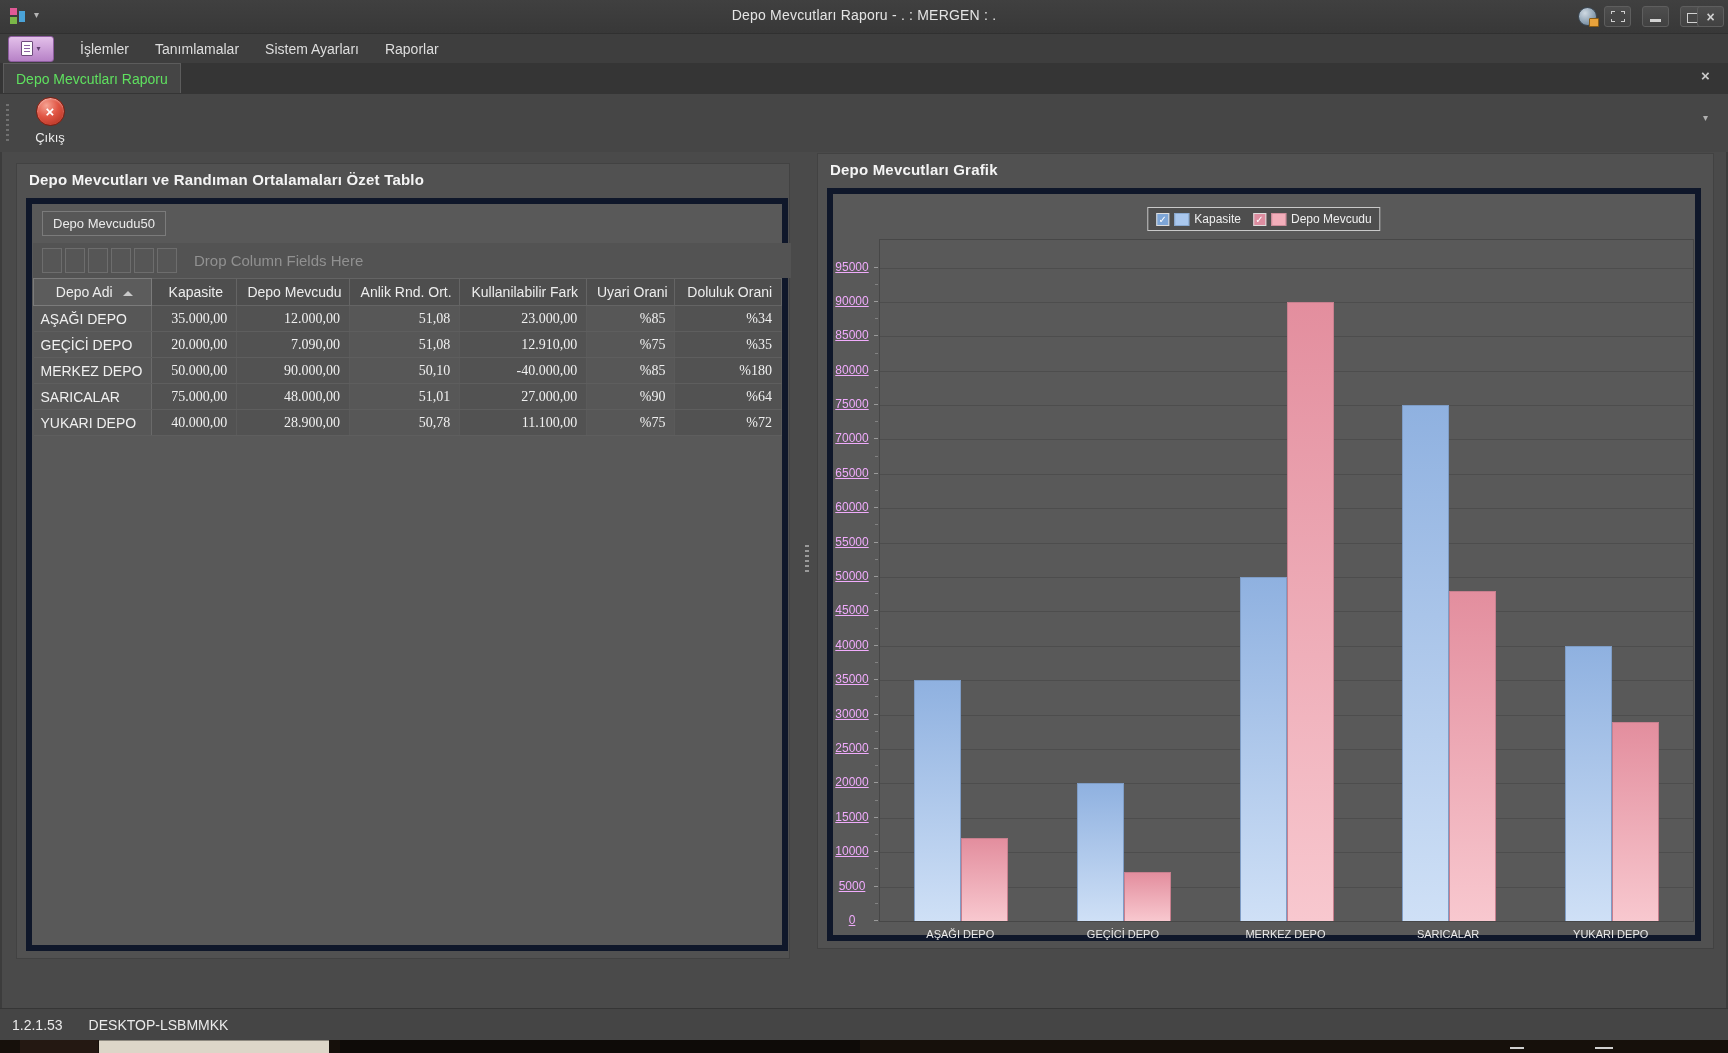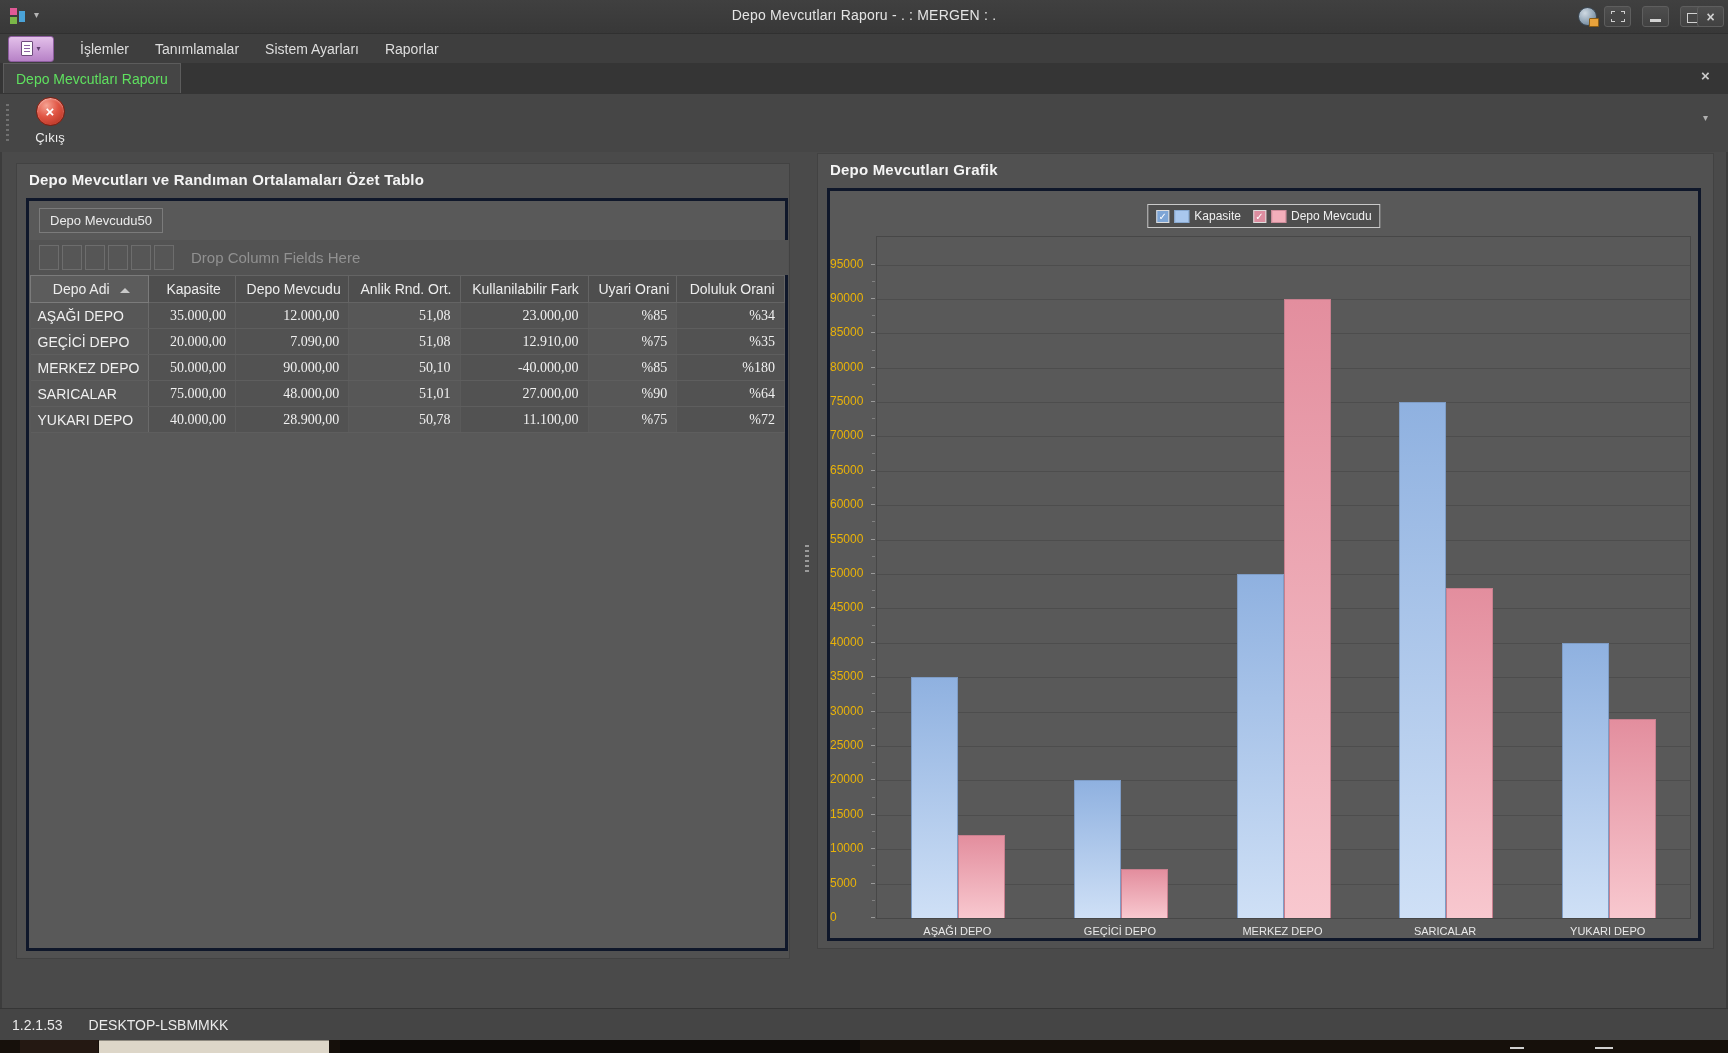--- a/index.html
+++ b/index.html
@@ -50,21 +50,21 @@
   .exit-ico{width:27px;height:27px;border-radius:50%;background:radial-gradient(circle at 35% 28%,#f6a393,#e05443 45%,#aa2c1c);
     border:1px solid #7e1d10;color:#fff;font-weight:bold;font-size:15px;display:flex;align-items:center;justify-content:center;box-shadow:inset 0 1px 2px rgba(255,255,255,.5);}
   .exit-label{margin-top:4px;color:#ececec;font-size:13px;}
   .toolbar-caret{left:1703px;top:18px;color:#b0b0b0;font-size:10px;font-family:"DejaVu Sans",sans-serif;}
   
   .content{left:0;top:152px;width:1728px;height:856px;background:#4a4a4a;border-left:2px solid #3c3c3c;border-right:2px solid #3c3c3c;box-sizing:border-box;}
   .panel{background:#515151;border:1px solid #424242;box-sizing:border-box;}
   .panel-left{left:16px;top:163px;width:774px;height:796px;}
   .panel-right{left:817px;top:153px;width:897px;height:796px;}
   .panel-title{position:absolute;left:12px;top:7px;color:#f4f4f4;font-size:15px;font-weight:bold;letter-spacing:.2px;}
-  .groupbox{position:absolute;background:#595959;border:3px solid #0f172a;box-sizing:border-box;}
+  .groupbox{position:absolute;background:#595959;border:6px solid #0f172a;box-sizing:border-box;}
   .box-table{left:9px;top:34px;width:762px;height:753px;}
   .box-chart{left:9px;top:34px;width:874px;height:753px;}
   
   .chip{position:absolute;left:10px;top:7px;height:25px;background:#575757;border:1px solid #7b7b7b;box-sizing:border-box;
     color:#ebebeb;font-size:13px;display:flex;align-items:center;padding:0 10px;}
   .drop-row{position:absolute;left:1px;top:39px;width:758px;height:35px;background:#535353;display:flex;align-items:center;padding-left:9px;box-sizing:border-box;}
   .drop-sq{width:20px;height:25px;border:1px solid #6d6d6d;background:#565656;margin-right:3px;box-sizing:border-box;}
   .drop-hint{margin-left:14px;color:#919191;font-size:15px;}
   table.pivot{position:absolute;left:1px;top:74px;border-collapse:collapse;table-layout:fixed;}
   .pivot th{height:27px;background:#4e4e4e;color:#ededed;font-size:14px;font-weight:normal;text-align:center;
@@ -90,21 +90,21 @@
   .cb-blue{background:#7da5d6;}
   .cb-pink{background:#dd8da0;}
   .swatch{width:15px;height:13px;box-sizing:border-box;}
   .swatch-blue{background:#a9c7ed;border:1px solid #89a9d0;}
   .swatch-pink{background:#f2aeba;border:1px solid #cf8d9b;}
   .legend-label{color:#efefef;font-size:12px;}
   #chart-plot{position:absolute;left:46px;top:45px;width:813px;height:681px;border:1px solid #474747;}
   .gridline{position:absolute;left:0;width:100%;height:1px;background:#4d4d4d;}
   .ytick{position:absolute;width:4px;height:1px;background:#9a9a9a;}
   .ytick-minor{position:absolute;width:3px;height:1px;background:#828282;}
-  .ylabel{position:absolute;text-align:left;color:#eab308;font-size:12px;}
+  .ylabel{position:absolute;text-align:center;color:#f0abfc;font-size:12px;text-decoration:underline;}
   .bar{position:absolute;bottom:0;box-sizing:border-box;}
   .xlabel{position:absolute;text-align:center;color:#e9e9e9;font-size:11px;white-space:nowrap;}
   
   .statusbar{left:0;top:1008px;width:1728px;height:32px;background:#454545;border-top:1px solid #363636;
     display:flex;align-items:center;gap:26px;padding-left:12px;box-sizing:border-box;color:#eaeaea;font-size:14px;}
   .deskstrip{left:0;top:1040px;width:1728px;height:13px;background:#16100b;}
   .frag{position:absolute;}
 </style>
 </head>
 <body>

